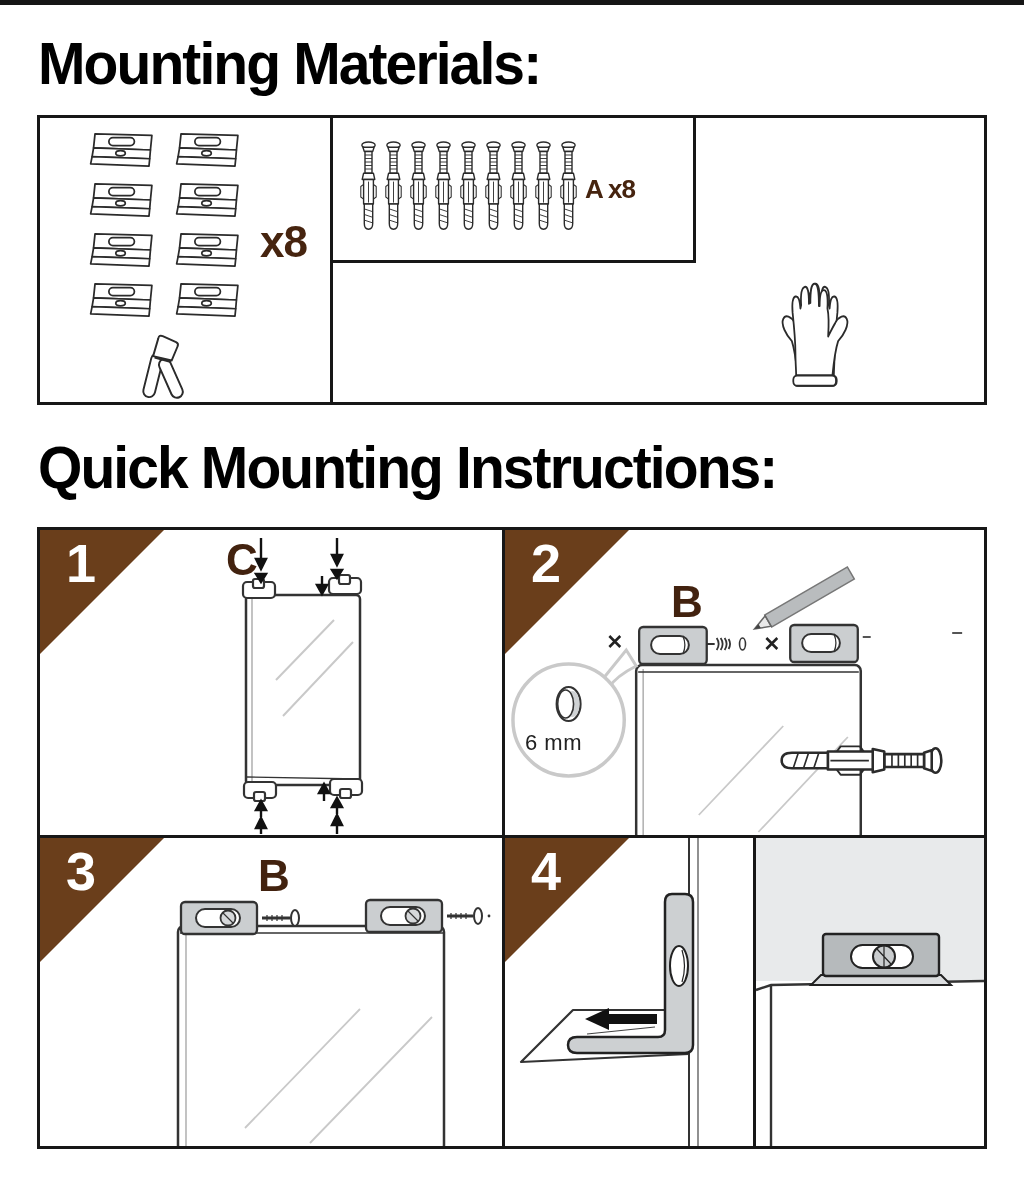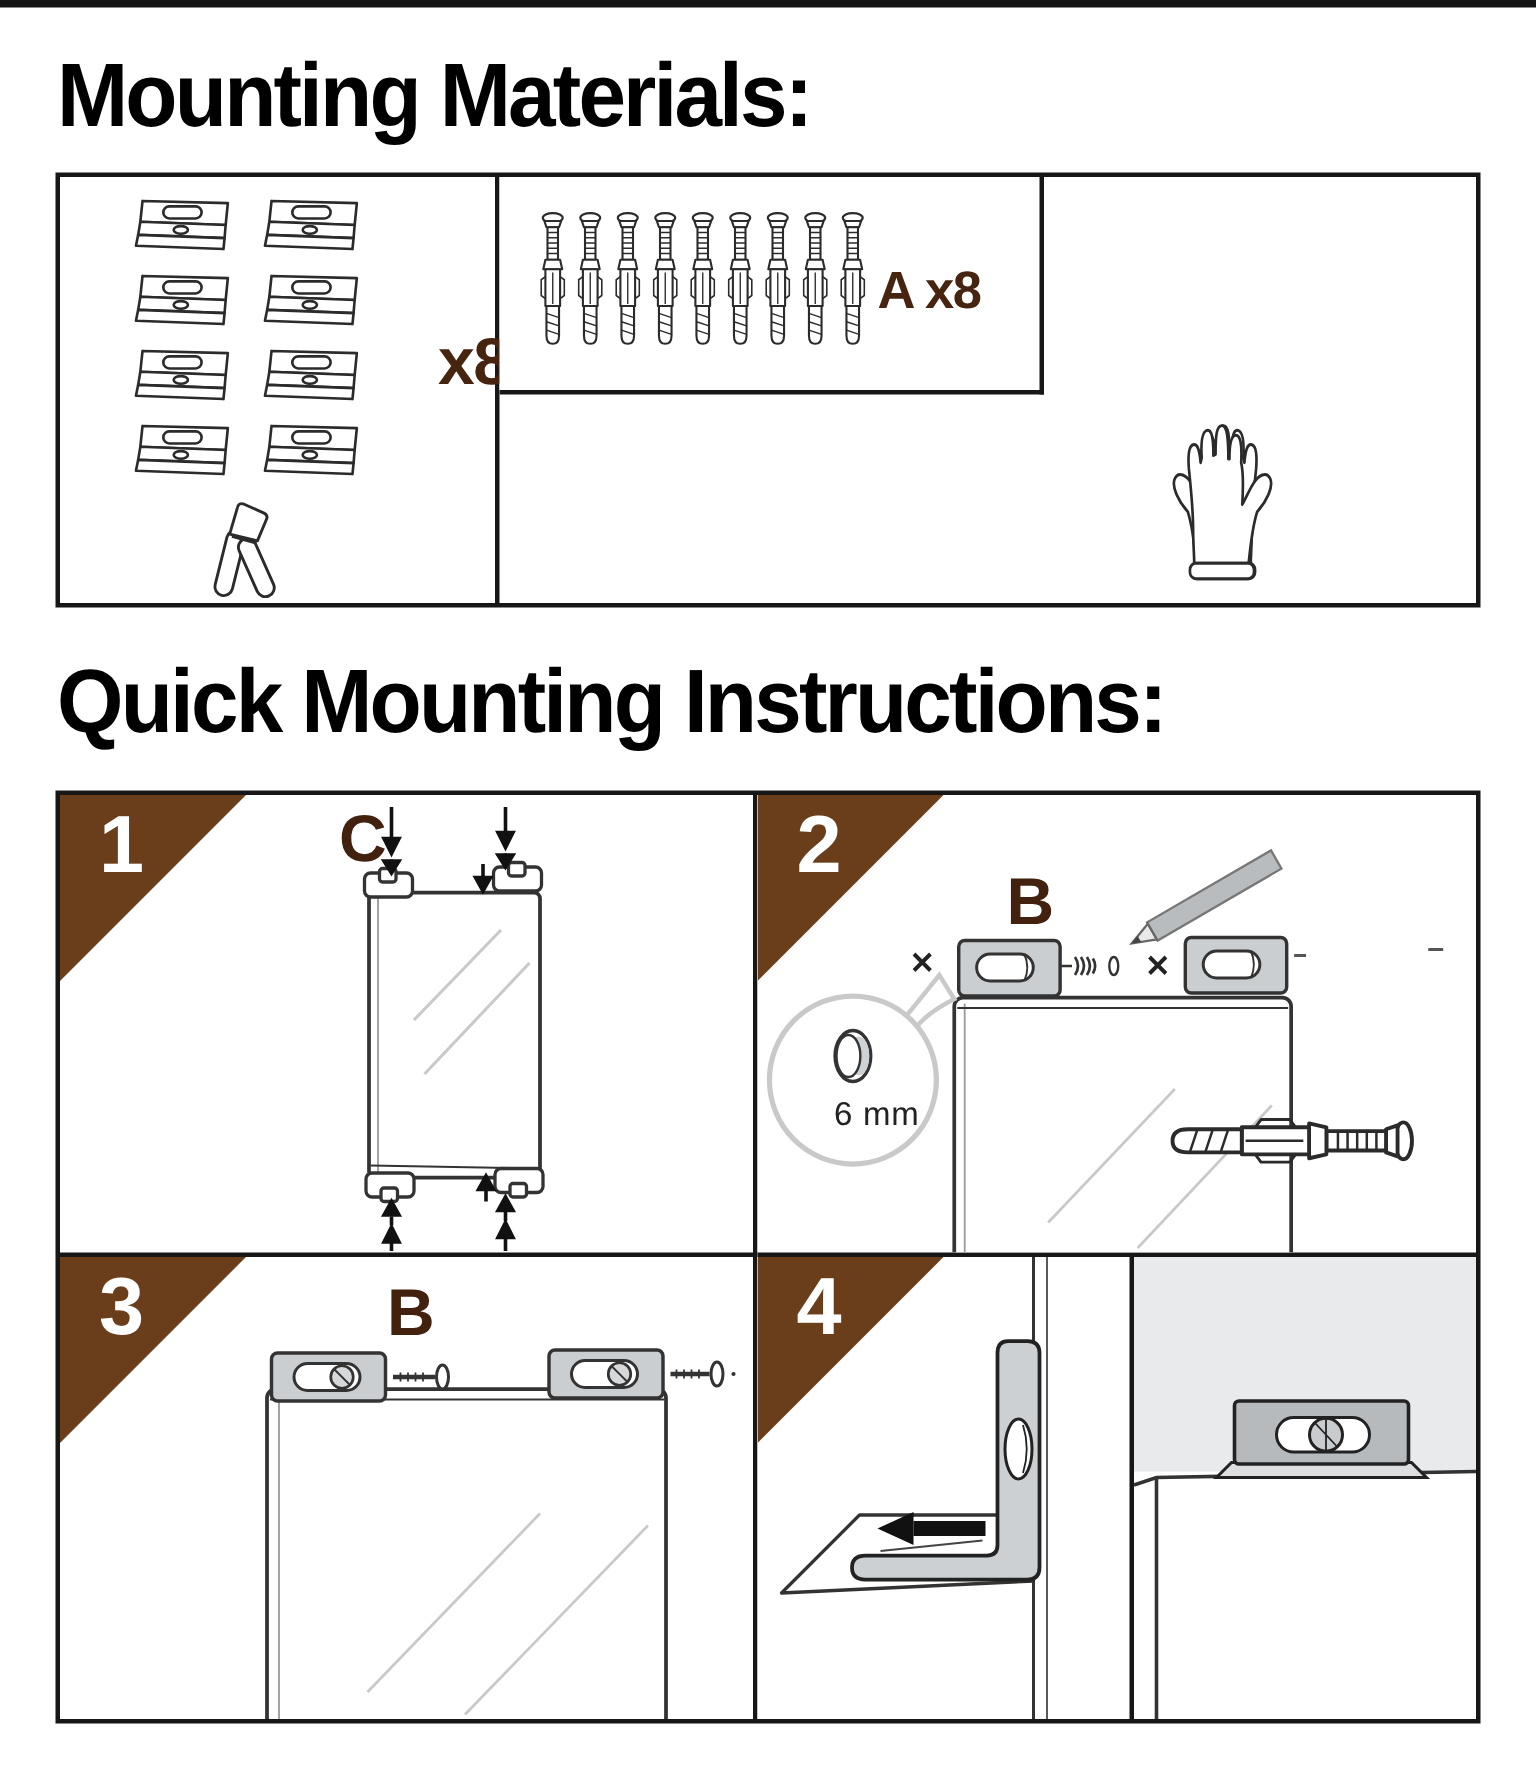--- a/index.html
+++ b/index.html
@@ -17,23 +17,23 @@
   
   .materials-table { position:absolute; left:37px; top:115px; width:950px; height:290px;
                      border:3px solid #171717; display:grid;
                      grid-template-columns:293px 363px 288px; grid-template-rows:145px 139px; }
   .mcell { position:relative; background:#fff; }
   .cell-clips   { grid-column:1; grid-row:1 / span 2; border-right:3px solid #171717; }
   .cell-anchors { grid-column:2; grid-row:1; border-right:3px solid #171717; border-bottom:3px solid #171717; }
   .cell-level   { grid-column:3; grid-row:1; border-bottom:3px solid #171717; }
   .cell-screws  { grid-column:2; grid-row:2; border-right:3px solid #171717; }
   .cell-gloves  { grid-column:3; grid-row:2; }
-  .mat-label { position:absolute; font-weight:700; color:#46240f; font-size:35px;
+  .mat-label { position:absolute; font-weight:700; color:#46240f; font-size:26px;
                letter-spacing:-1px; white-space:nowrap; line-height:1; }
-  .qty-clips { left:220px; top:102px; font-size:44px;margin-left:32px; }
+  .qty-clips { left:220px; top:102px; font-size:44px; }
   .lbl-anchors { left:252px; top:58px; }
   .lbl-screws  { left:255px; top:48px; }
   .lbl-level   { left:182px; top:56px; }
   .abs { position:absolute; }
 
   
   .steps-grid { position:absolute; left:37px; top:527px; width:950px; height:622px;
                 border:3px solid #171717; display:grid;
                 grid-template-columns:465px 479px; grid-template-rows:308px 308px; }
   .step { position:relative; background:#fff; overflow:hidden; }
@@ -42,21 +42,21 @@
   .sp3 { border-right:3px solid #171717; }
   .step svg.art { position:absolute; top:0; left:0; width:100%; height:100%; }
   .corner { position:absolute; top:0; left:0; width:124px; height:124px; background:#6a3e1b;
             clip-path:polygon(0 0, 100% 0, 0 100%); }
   .stepnum { position:absolute; top:2px; left:26px; color:#fff; font-weight:700;
              font-size:54px; line-height:1.15; }
   .part-label { position:absolute; font-weight:700; color:#42220f; font-size:44px; line-height:1; }
   .lbl-c  { left:186px; top:8px; }
   .lbl-b2 { left:166px; top:50px; }
   .lbl-b3 { left:218px; top:16px; }
-  .callout-6mm { position:absolute; left:20px; top:200px; width:88px; text-align:right;
+  .callout-6mm { position:absolute; left:20px; top:200px; width:88px; text-align:left;
                  font-size:22px; color:#222; letter-spacing:0.5px; }
   .defs-holder { position:absolute; width:0; height:0; overflow:hidden; }
 </style>
 </head>
 <body>
 
 <div class="page">
 
   <div class="top-rule"></div>
 

